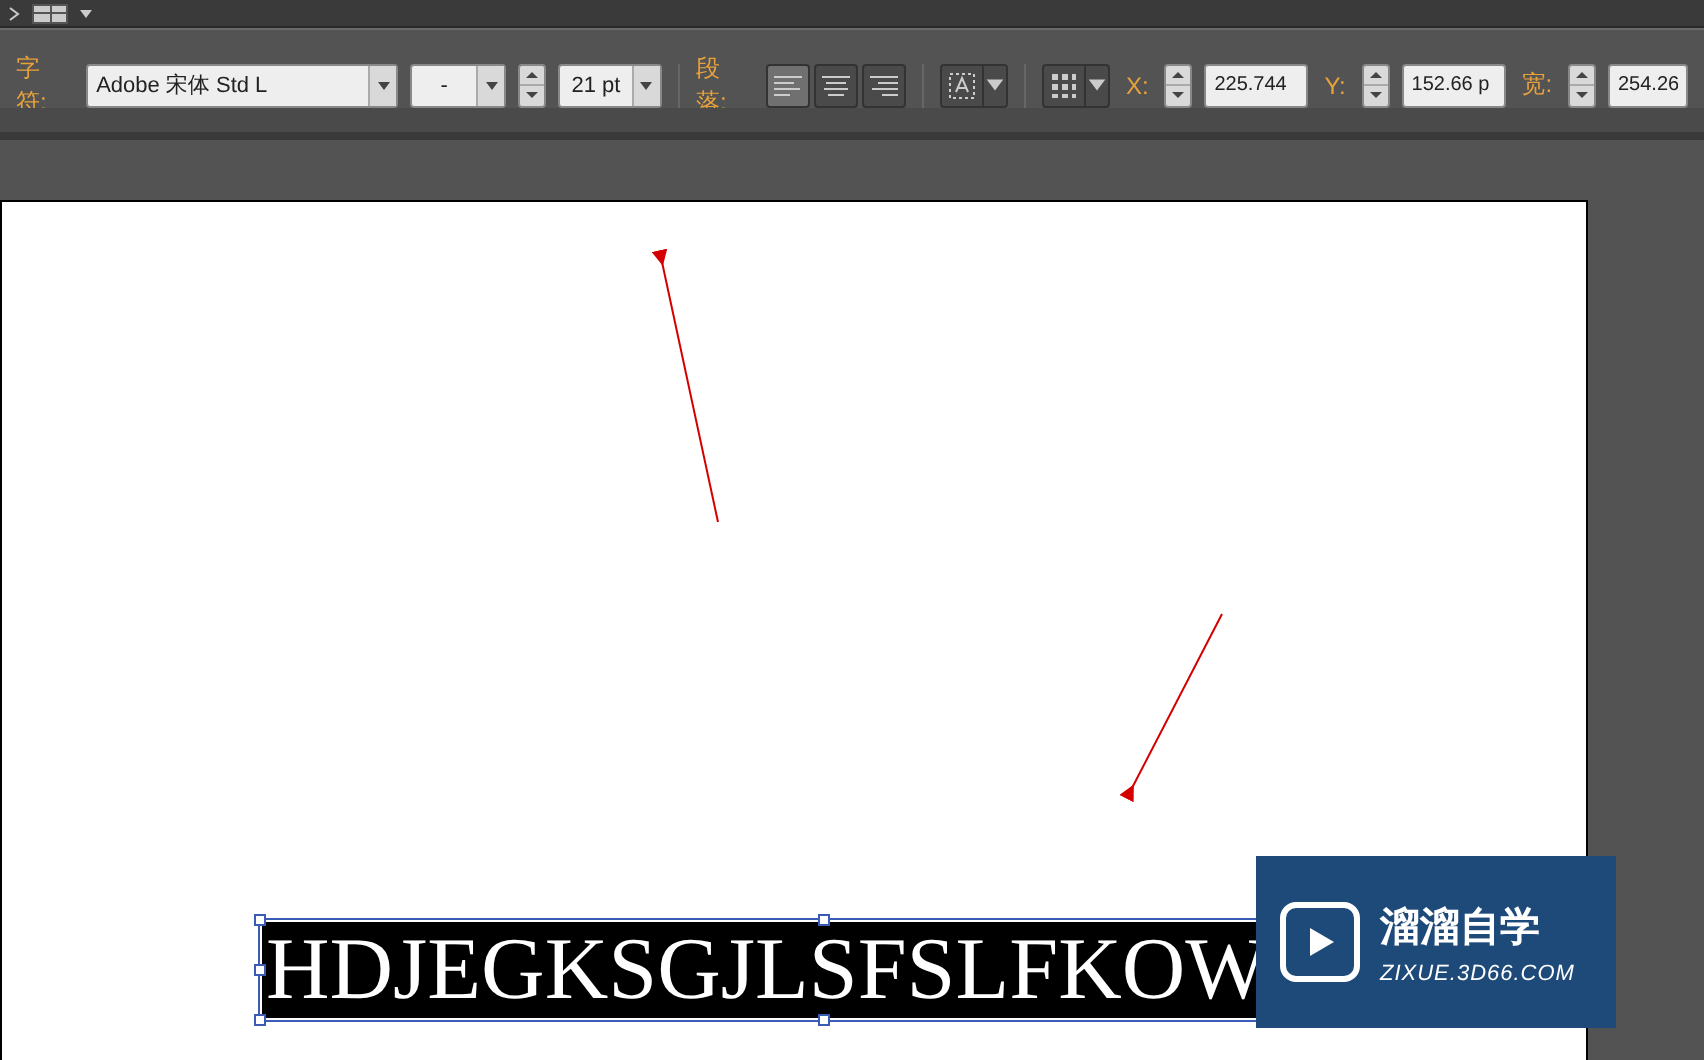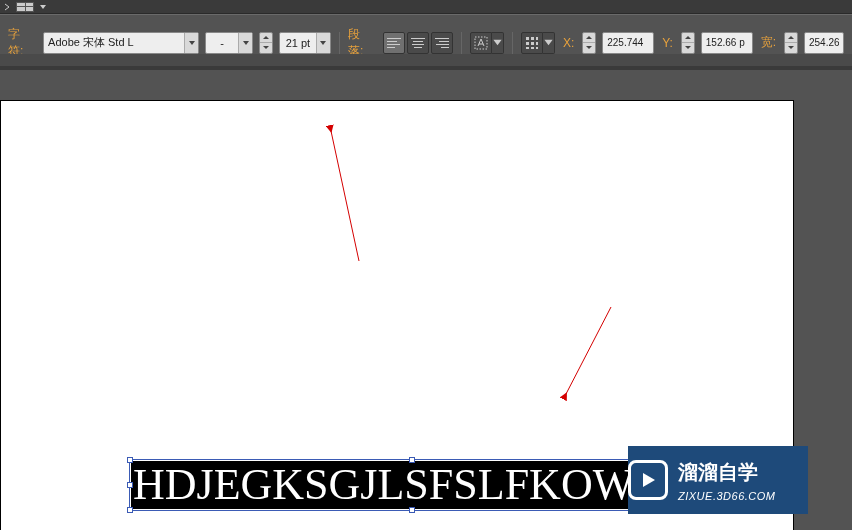--- a/index.html
+++ b/index.html
@@ -218,25 +218,25 @@
       top: 0; left: 0;
       width: 794px; height: 484px;
       pointer-events: none;
     }
     
     .watermark {
       position: absolute;
       right: 44px;
       bottom: 16px;
       width: 180px;
-      height: 68px;
+      height: 86px;
       background: #1e4a7a;
       display: flex;
       align-items: center;
-      padding: 0 0;
+      padding: 0 12px;
       gap: 10px;
     }
     .wm-play {
       width: 40px; height: 40px;
       border: 3px solid #fff;
       border-radius: 8px;
       display: flex;
       align-items: center;
       justify-content: center;
     }

